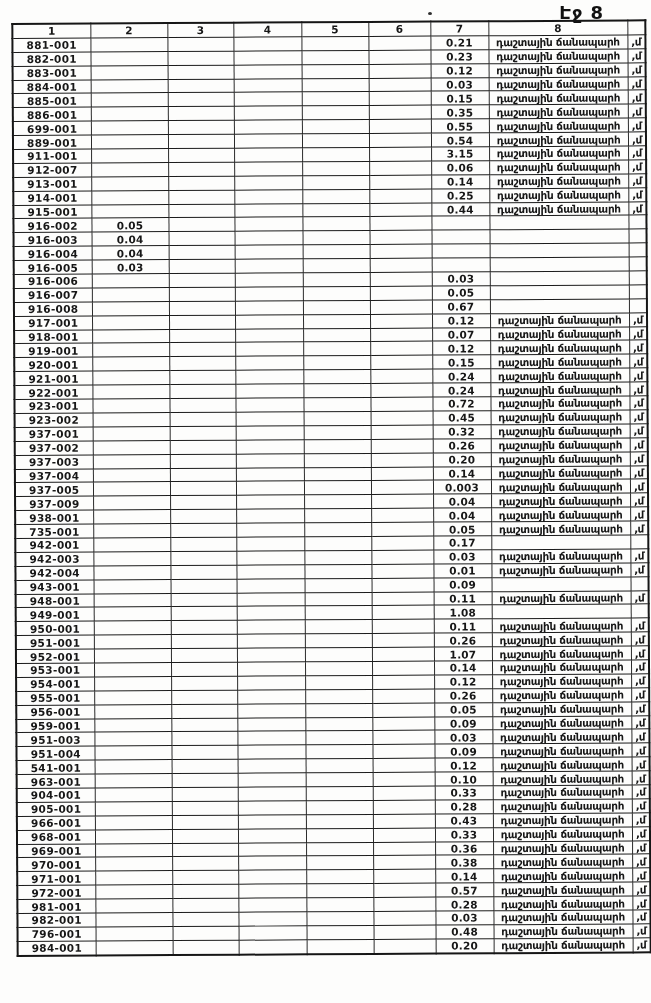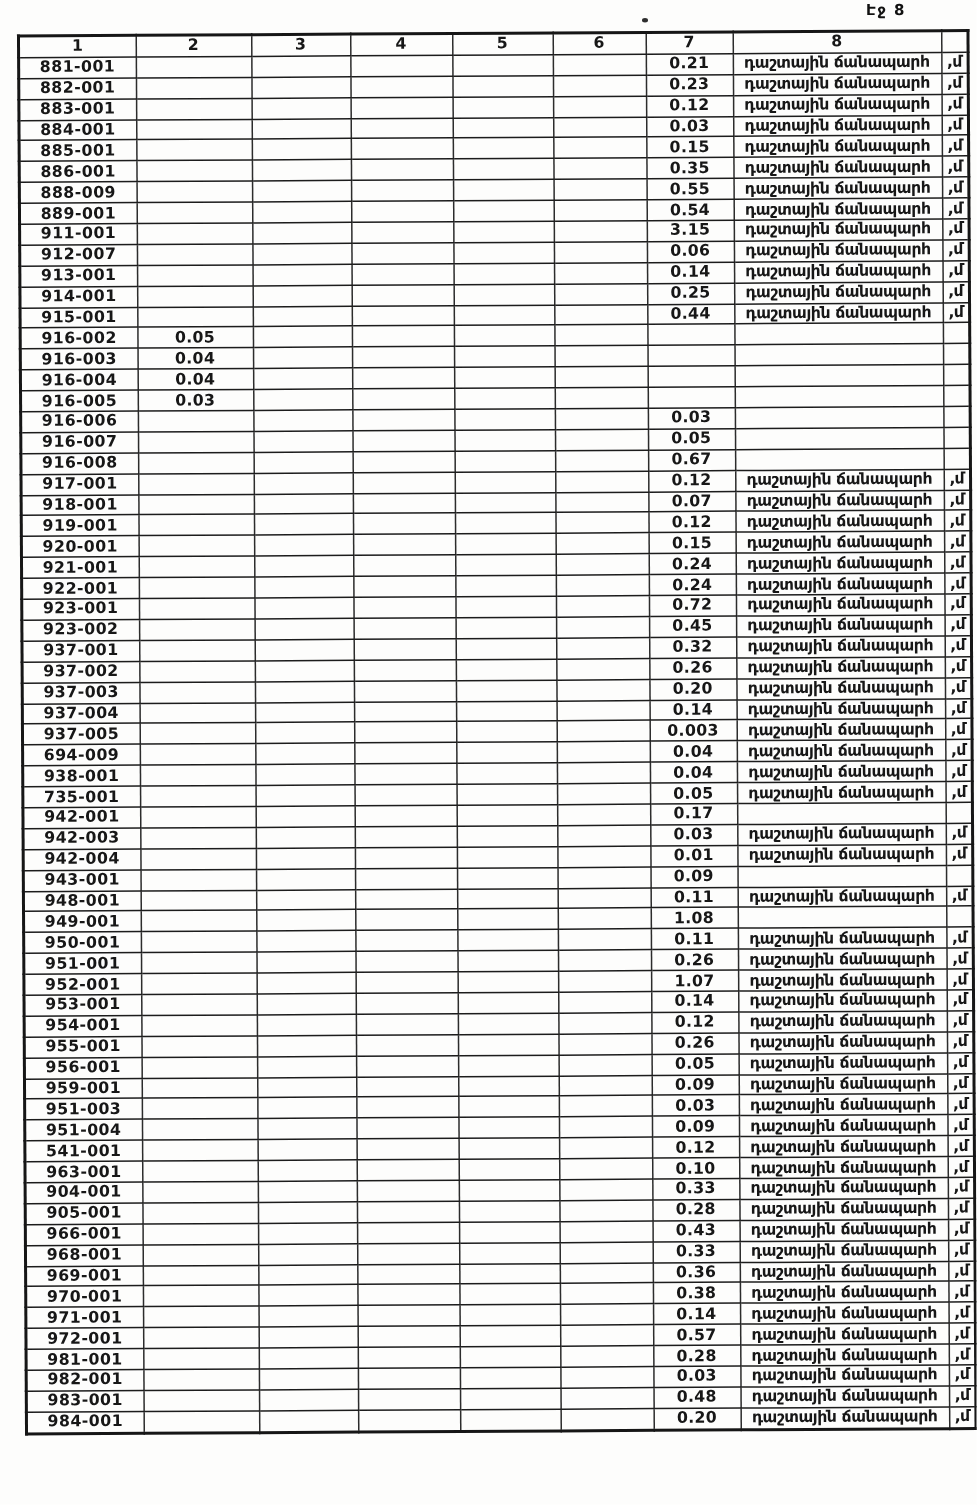--- a/index.html
+++ b/index.html
@@ -7,21 +7,21 @@
     width:651px;height:1003px;
     background:#ffffff;
     position:relative;
     font-family:"DejaVu Sans","Liberation Sans",sans-serif;
     color:#161616;
     overflow:hidden;
   }
   .sheet{position:absolute;inset:0;background:#fdfdfc;}
   .page-label{
     position:absolute;top:2px;right:47px;
-    font-size:10px;font-weight:bold;letter-spacing:1px;color:#111;
+    font-size:18px;font-weight:bold;letter-spacing:1px;color:#111;
   }
   .artifact-dot{
     position:absolute;left:428px;top:12px;width:4px;height:3px;
     background:#2e2e2e;border-radius:50%;
   }
   table.scan{
     position:absolute;left:14px;top:23px;
     border-collapse:collapse;table-layout:fixed;
     transform:rotate(-0.33deg);transform-origin:0 50%;
   }
@@ -144,21 +144,21 @@
           <td class="c-num"></td>
           <td></td>
           <td></td>
           <td></td>
           <td></td>
           <td class="c-num">0.35</td>
           <td class="c-road">դաշտային ճանապարհ</td>
           <td class="c-frag">,մ</td>
         </tr>
         <tr>
-          <td class="c-code">888-009</td>
+          <td class="c-code">699-001</td>
           <td class="c-num"></td>
           <td></td>
           <td></td>
           <td></td>
           <td></td>
           <td class="c-num">0.55</td>
           <td class="c-road">դաշտային ճանապարհ</td>
           <td class="c-frag">,մ</td>
         </tr>
         <tr>
@@ -441,21 +441,21 @@
           <td class="c-num"></td>
           <td></td>
           <td></td>
           <td></td>
           <td></td>
           <td class="c-num">0.003</td>
           <td class="c-road">դաշտային ճանապարհ</td>
           <td class="c-frag">,մ</td>
         </tr>
         <tr>
-          <td class="c-code">694-009</td>
+          <td class="c-code">937-009</td>
           <td class="c-num"></td>
           <td></td>
           <td></td>
           <td></td>
           <td></td>
           <td class="c-num">0.04</td>
           <td class="c-road">դաշտային ճանապարհ</td>
           <td class="c-frag">,մ</td>
         </tr>
         <tr>
@@ -782,21 +782,21 @@
           <td class="c-num"></td>
           <td></td>
           <td></td>
           <td></td>
           <td></td>
           <td class="c-num">0.03</td>
           <td class="c-road">դաշտային ճանապարհ</td>
           <td class="c-frag">,մ</td>
         </tr>
         <tr>
-          <td class="c-code">983-001</td>
+          <td class="c-code">796-001</td>
           <td class="c-num"></td>
           <td></td>
           <td></td>
           <td></td>
           <td></td>
           <td class="c-num">0.48</td>
           <td class="c-road">դաշտային ճանապարհ</td>
           <td class="c-frag">,մ</td>
         </tr>
         <tr>

